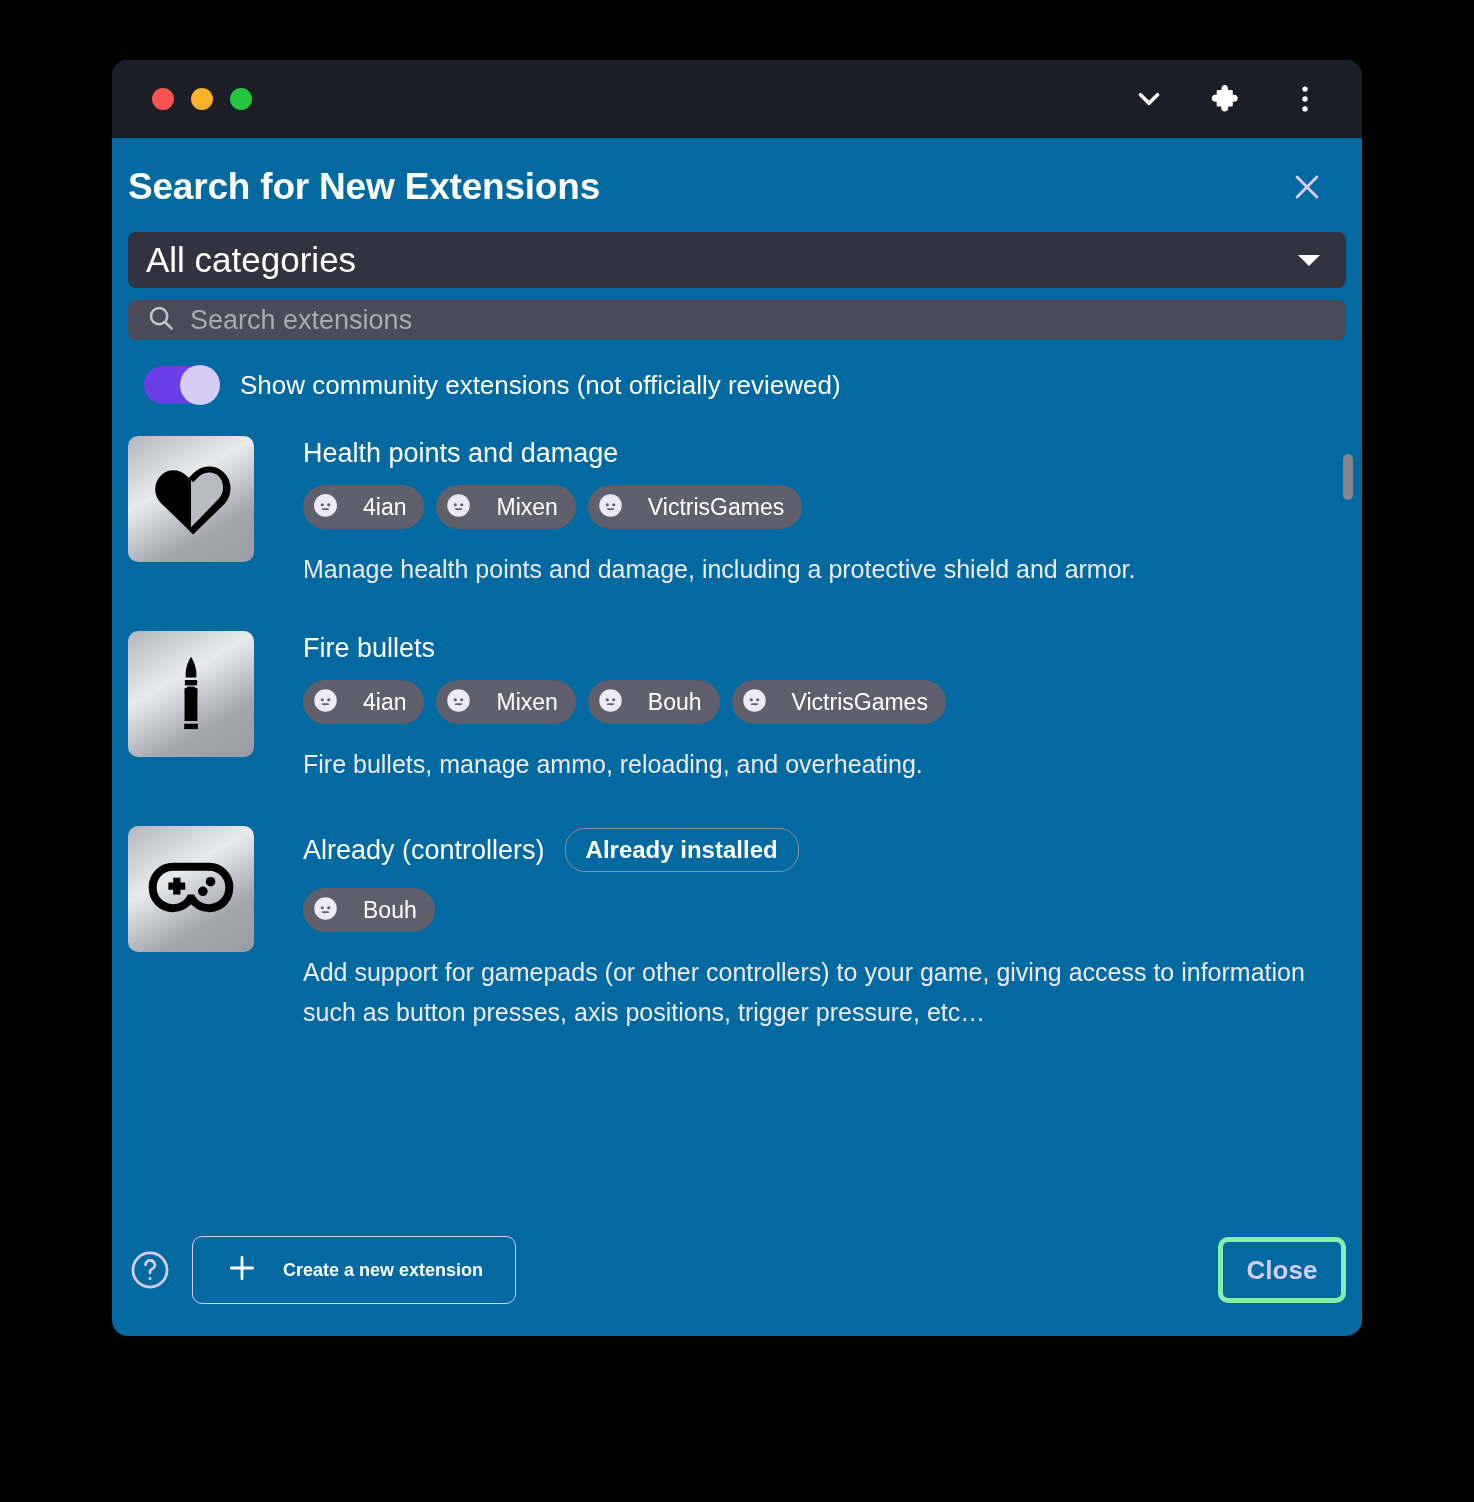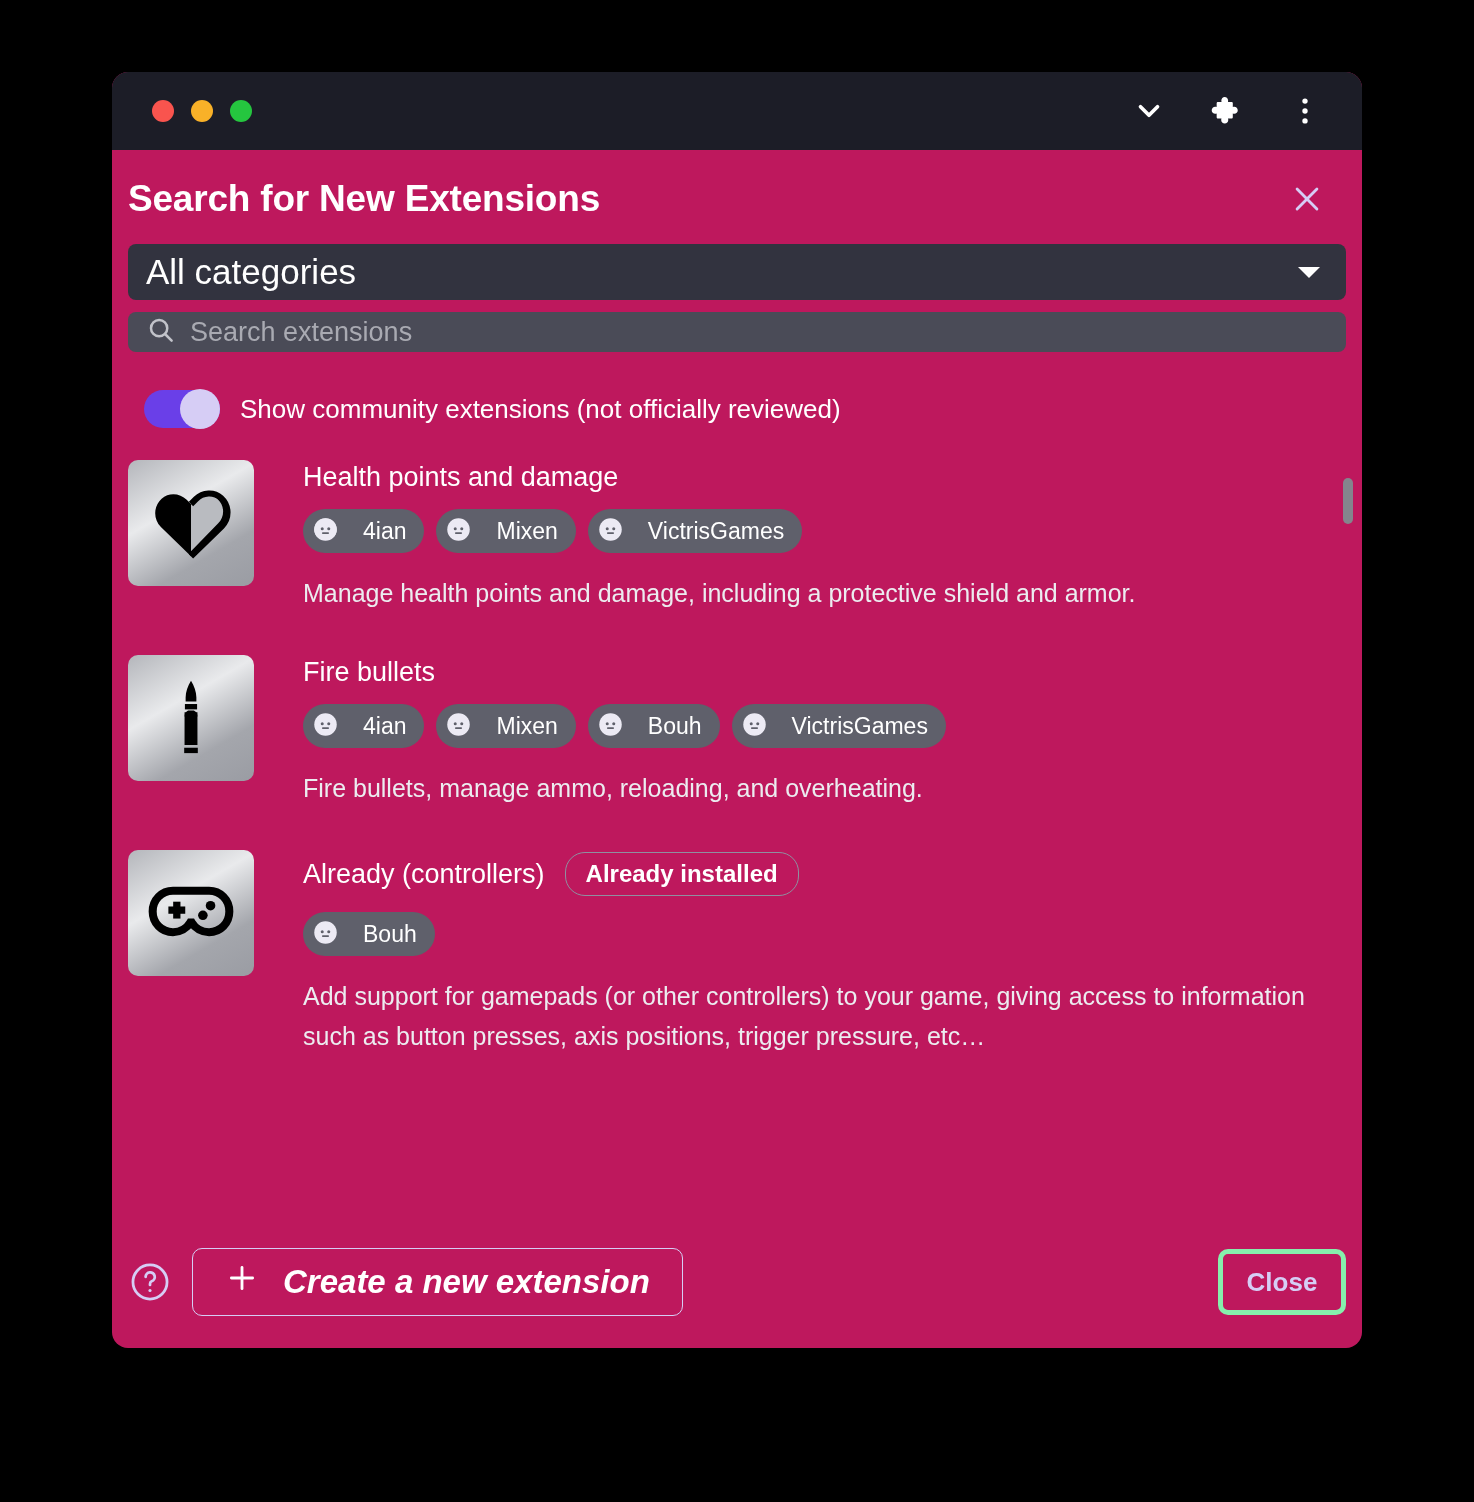--- a/index.html
+++ b/index.html
@@ -8,24 +8,24 @@
     width: 1474px;
     height: 1502px;
     background: #000000;
     font-family: "Liberation Sans", sans-serif;
     overflow: hidden;
   }
 
   #window {
     position: absolute;
     left: 112px;
-    top: 72px;
+    top: 60px;
     width: 1250px;
     height: 1276px;
-    background: #be185d;
+    background: #0369a1;
     border-radius: 16px;
     overflow: hidden;
     display: flex;
     flex-direction: column;
   }
 
   
   .titlebar {
     height: 78px;
     background: #1c1d27;
@@ -99,21 +99,21 @@
     background: transparent;
     border: none;
     outline: none;
     font-family: "Liberation Sans", sans-serif;
     font-size: 27px;
     color: #ffffff;
   }
   .search-input::placeholder { color: #a9aab2; }
 
   .toggle-row {
-    margin-top: 38px;
+    margin-top: 26px;
     display: flex;
     align-items: center;
     gap: 20px;
     padding-left: 16px;
   }
   .toggle {
     width: 76px;
     height: 38px;
     border-radius: 19px;
     background: #6a3fe8;
@@ -211,28 +211,27 @@
     gap: 20px;
   }
   .help-icon { width: 44px; height: 44px; cursor: pointer; flex: 0 0 auto; }
   .btn-create {
     height: 68px;
     border: 1px solid #d6cdf5;
     border-radius: 10px;
     background: transparent;
     color: #ffffff;
     font-family: "Liberation Sans", sans-serif;
-    font-size: 33px;
+    font-size: 18px;
     font-weight: bold;
     display: flex;
     align-items: center;
     gap: 24px;
     padding: 0 32px;
     cursor: pointer;
-    font-style: italic;
   }
   .footer-spacer { flex: 1 1 auto; }
   .btn-close {
     height: 66px;
     min-width: 128px;
     border: 5px solid #86efac;
     border-radius: 10px;
     background: transparent;
     color: #d6cdf5;
     font-family: "Liberation Sans", sans-serif;

